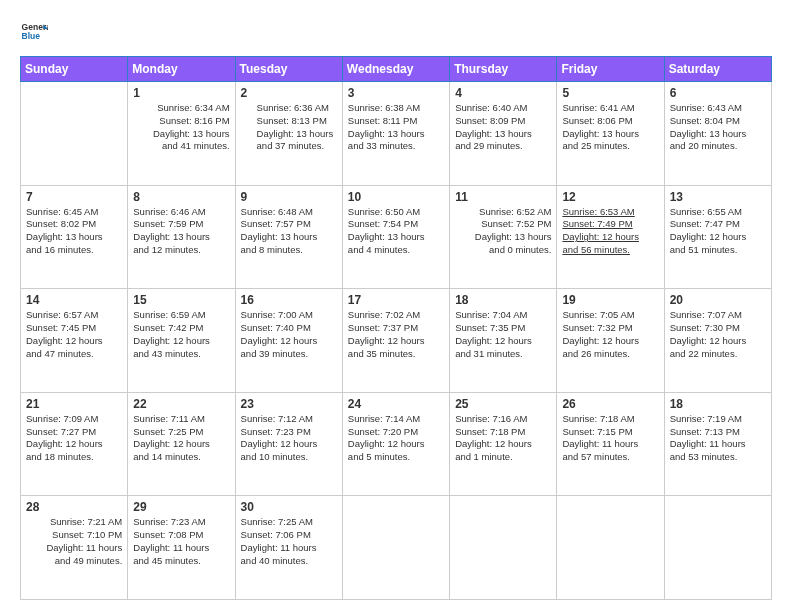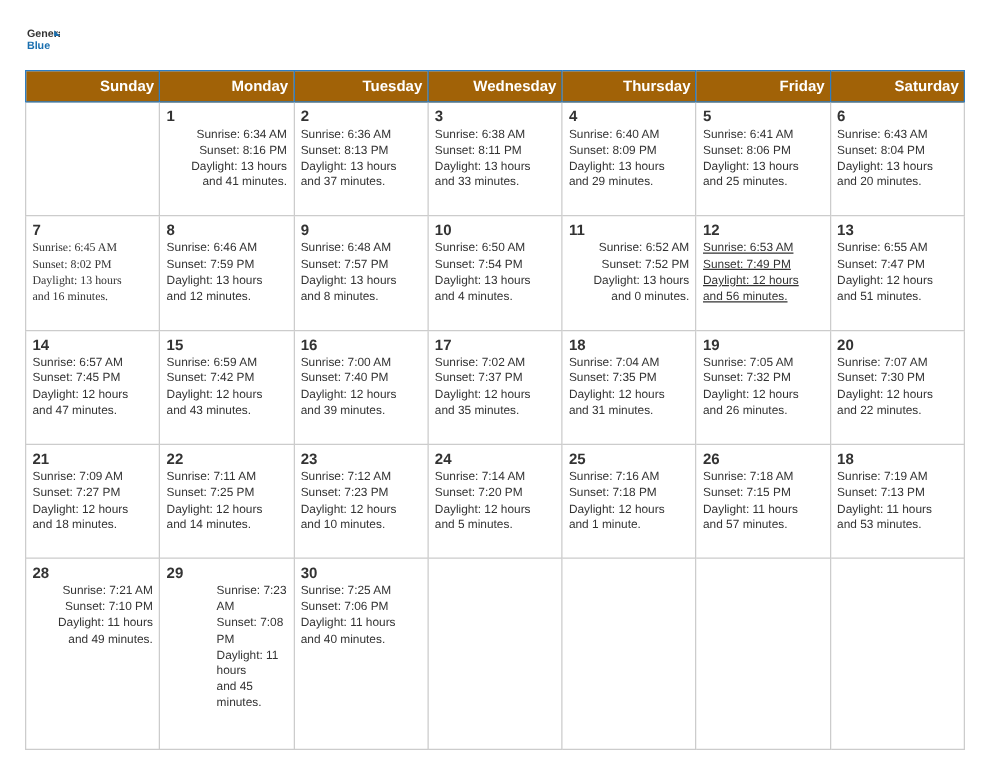--- a/index.html
+++ b/index.html
@@ -45,26 +45,26 @@
       color: #555;
     }
     .calendar {
       flex: 1;
       border: 1px solid #ccc;
       border-collapse: collapse;
       width: 100%;
       table-layout: fixed;
     }
     .calendar th {
-      background-color: #a16207;
+      background-color: #8b5cf6;
       color: #fff;
       font-size: 12px;
       font-weight: bold;
       padding: 5px 4px;
-      text-align: right;
+      text-align: left;
       border: 1px solid #2d7ec4;
     }
     .calendar td {
       border: 1px solid #ccc;
       vertical-align: top;
       padding: 4px 5px;
       font-size: 10px;
       color: #333;
       width: calc(100% / 7);
     }
@@ -121,21 +121,21 @@
           <td class="empty-cell"></td>
           <td>
             <span class="day-number">1</span>
             <div class="day-info" style="white-space: pre-line; text-align: right;">Sunrise: 6:34 AM
 Sunset: 8:16 PM
 Daylight: 13 hours
 and 41 minutes.</div>
           </td>
           <td>
             <span class="day-number">2</span>
-            <div class="day-info" style="white-space: pre-line;">Sunrise: 6:36 AM
+            <div class="day-info" style="white-space: pre-line; margin-left: 16px;">Sunrise: 6:36 AM
 Sunset: 8:13 PM
 Daylight: 13 hours
 and 37 minutes.</div>
           </td>
           <td>
             <span class="day-number">3</span>
             <div class="day-info" style="white-space: pre-line;">Sunrise: 6:38 AM
 Sunset: 8:11 PM
 Daylight: 13 hours
 and 33 minutes.</div>
@@ -158,21 +158,21 @@
             <span class="day-number">6</span>
             <div class="day-info" style="white-space: pre-line;">Sunrise: 6:43 AM
 Sunset: 8:04 PM
 Daylight: 13 hours
 and 20 minutes.</div>
           </td>
         </tr>
         <tr>
           <td>
             <span class="day-number">7</span>
-            <div class="day-info" style="white-space: pre-line; font-family: Liberation Serif, serif;">Sunrise: 6:45 AM
+            <div class="day-info" style="white-space: pre-line;">Sunrise: 6:45 AM
 Sunset: 8:02 PM
 Daylight: 13 hours
 and 16 minutes.</div>
           </td>
           <td>
             <span class="day-number">8</span>
             <div class="day-info" style="white-space: pre-line;">Sunrise: 6:46 AM
 Sunset: 7:59 PM
 Daylight: 13 hours
 and 12 minutes.</div>
@@ -318,21 +318,21 @@
         <tr>
           <td>
             <span class="day-number">28</span>
             <div class="day-info" style="white-space: pre-line; text-align: right;">Sunrise: 7:21 AM
 Sunset: 7:10 PM
 Daylight: 11 hours
 and 49 minutes.</div>
           </td>
           <td>
             <span class="day-number">29</span>
-            <div class="day-info" style="white-space: pre-line; margin-left: 40px;">Sunrise: 7:23 AM
+            <div class="day-info" style="white-space: pre-line;">Sunrise: 7:23 AM
 Sunset: 7:08 PM
 Daylight: 11 hours
 and 45 minutes.</div>
           </td>
           <td>
             <span class="day-number">30</span>
             <div class="day-info" style="white-space: pre-line;">Sunrise: 7:25 AM
 Sunset: 7:06 PM
 Daylight: 11 hours
 and 40 minutes.</div>

